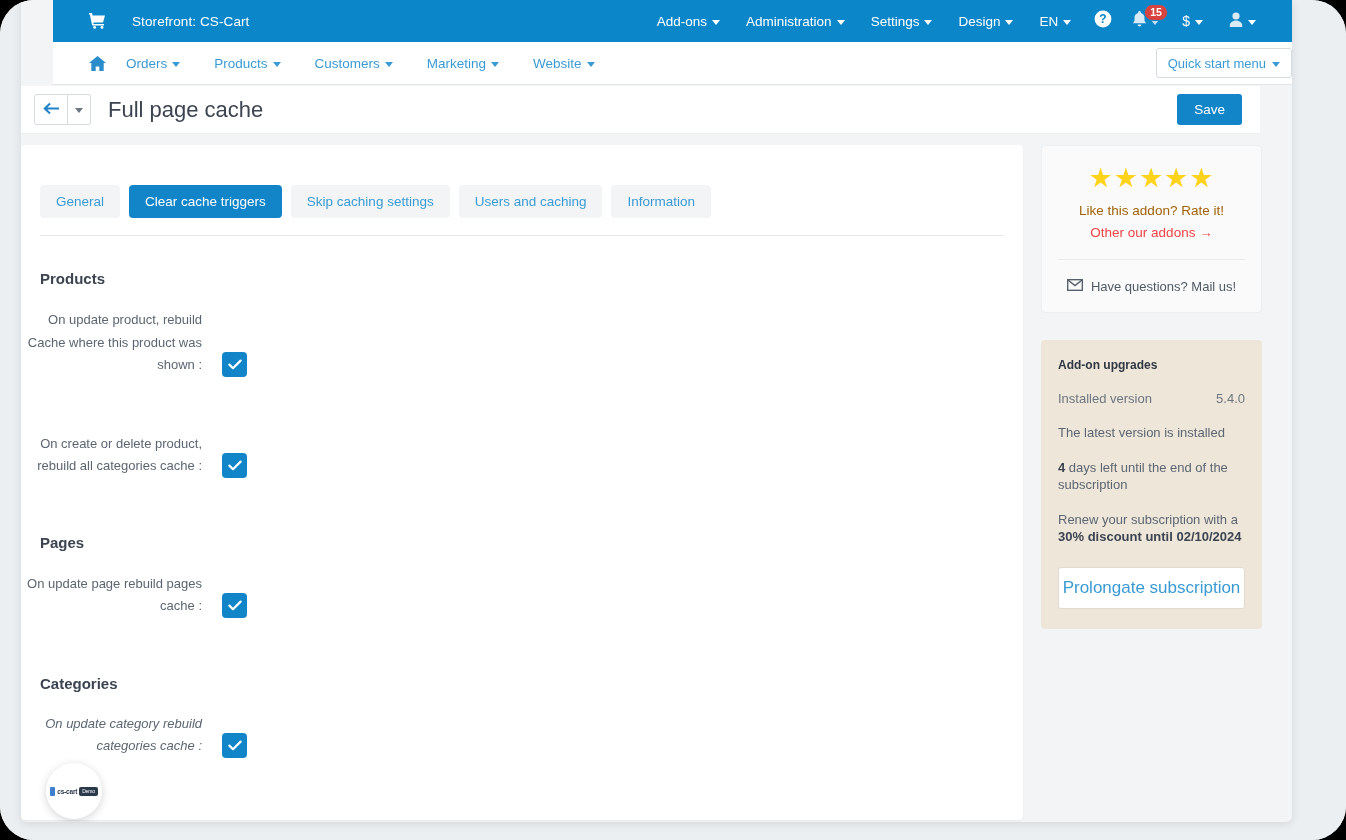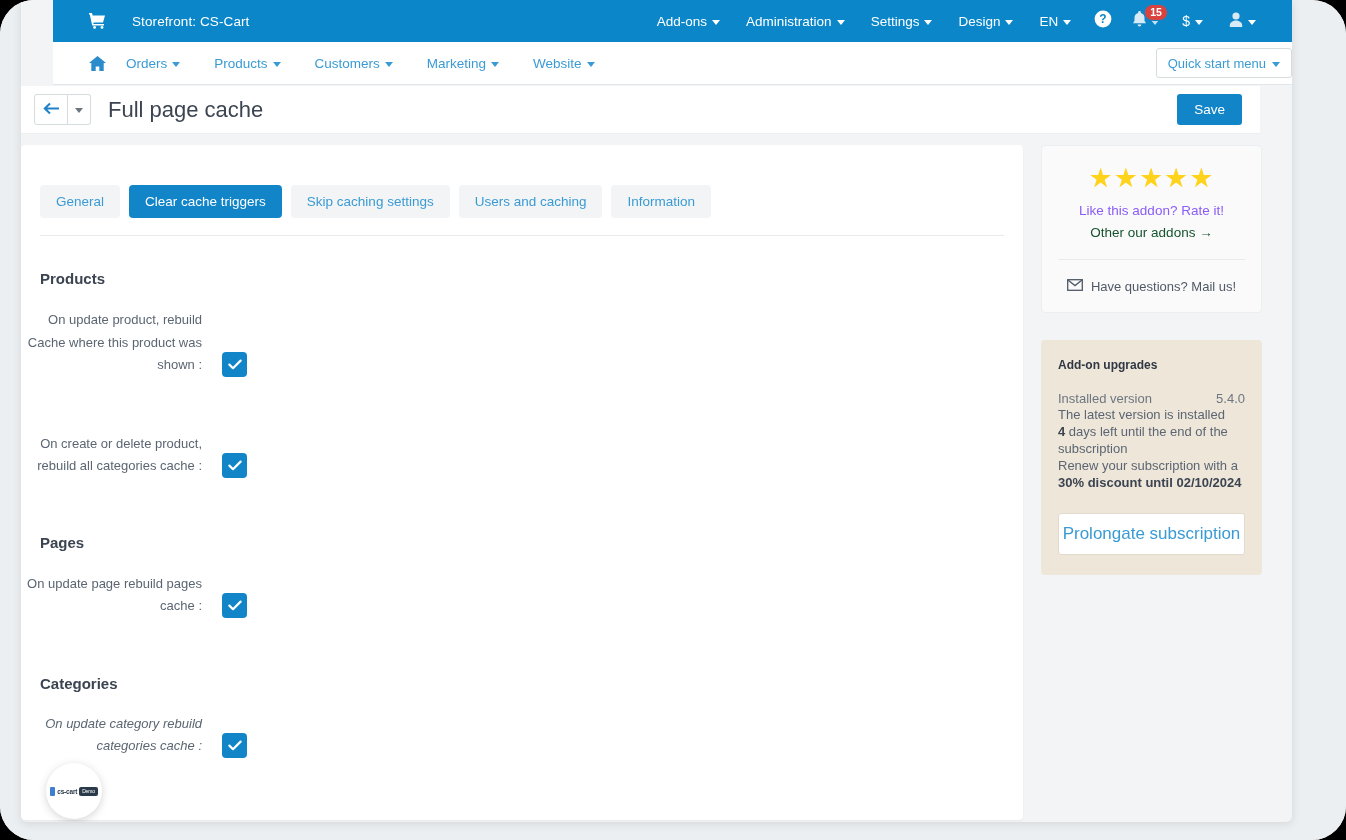--- a/index.html
+++ b/index.html
@@ -208,41 +208,41 @@
   .card-rate {
     background: #fafafa;
     border: 1px solid #eceef0;
     border-radius: 4px;
     padding: 19px 14px 18px 14px;
     text-align: center;
   }
   .stars { color: #ffd21c; font-size: 27px; letter-spacing: 1px; line-height: 1; }
   .rate-link {
     display: block; margin-top: 11px;
-    font-size: 13.5px; color: #8b5cf6; cursor: pointer;
-  }
-  .rate-link2 { display: block; margin-top: 7px; font-size: 13.5px; color: #14532d; cursor: pointer; }
+    font-size: 13.5px; color: #a16207; cursor: pointer;
+  }
+  .rate-link2 { display: block; margin-top: 7px; font-size: 13.5px; color: #ef4444; cursor: pointer; }
   .card-sep { border-top: 1px solid #e8eaec; margin: 19px 2px 0 2px; }
   .mailrow {
     margin-top: 19px; display: flex; align-items: center; justify-content: center;
     gap: 8px; font-size: 13px; color: #4f5a66; cursor: pointer;
   }
 
   .card-upgrade {
     margin-top: 27px;
     background: #efe6da;
     border-radius: 4px;
     padding: 18px 17px 20px 17px;
   }
   .upg-title { font-size: 12px; font-weight: bold; color: #2f3742; }
   .upg-version-row {
     display: flex; justify-content: space-between; align-items: baseline;
     margin-top: 19px; font-size: 13px; color: #6c7680;
   }
-  .upg-p { font-size: 13px; color: #5b6672; line-height: 17px; }
+  .upg-p { margin-top: 18px; font-size: 13px; color: #5b6672; line-height: 17px; }
   .upg-p b { color: #3b4450; }
   .prolongate {
     margin-top: 22px; width: 100%;
     background: #ffffff; border: 1px solid #e3dacd; border-radius: 3px;
     color: #3a9bd4; font-size: 17px;
     padding: 10px 0; cursor: pointer;
     font-family: "Liberation Sans", sans-serif;
   }
 
   

